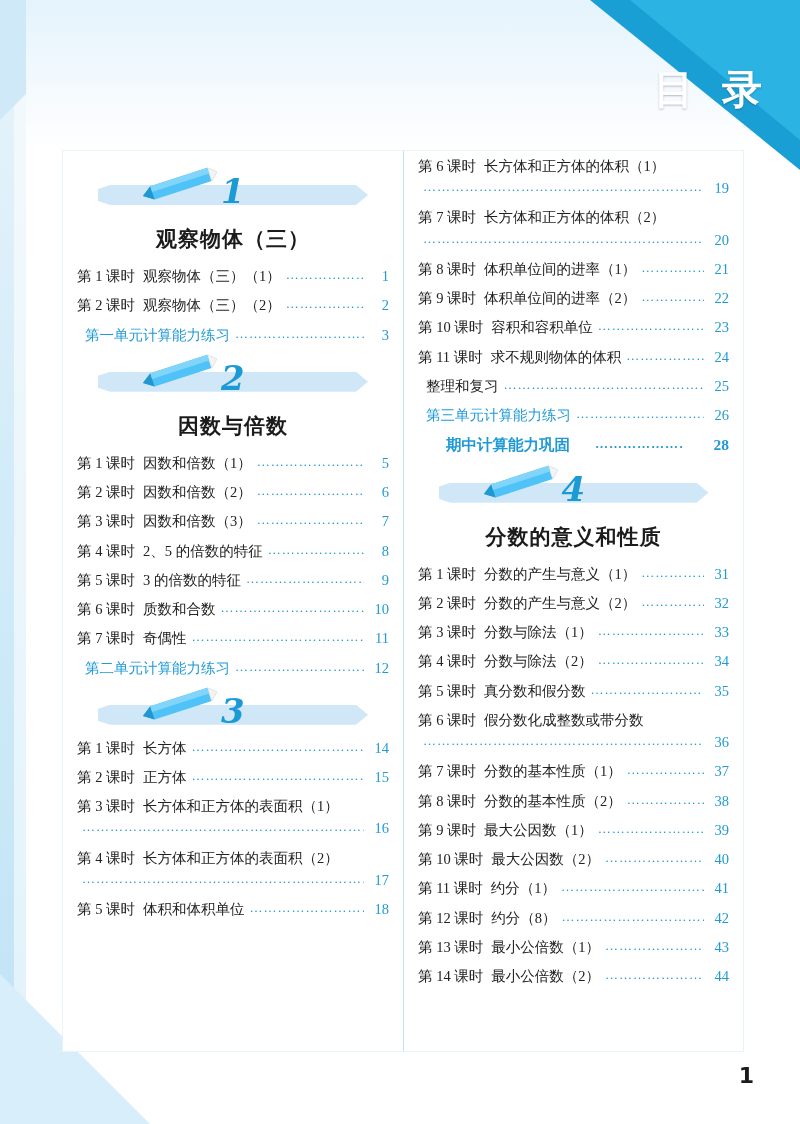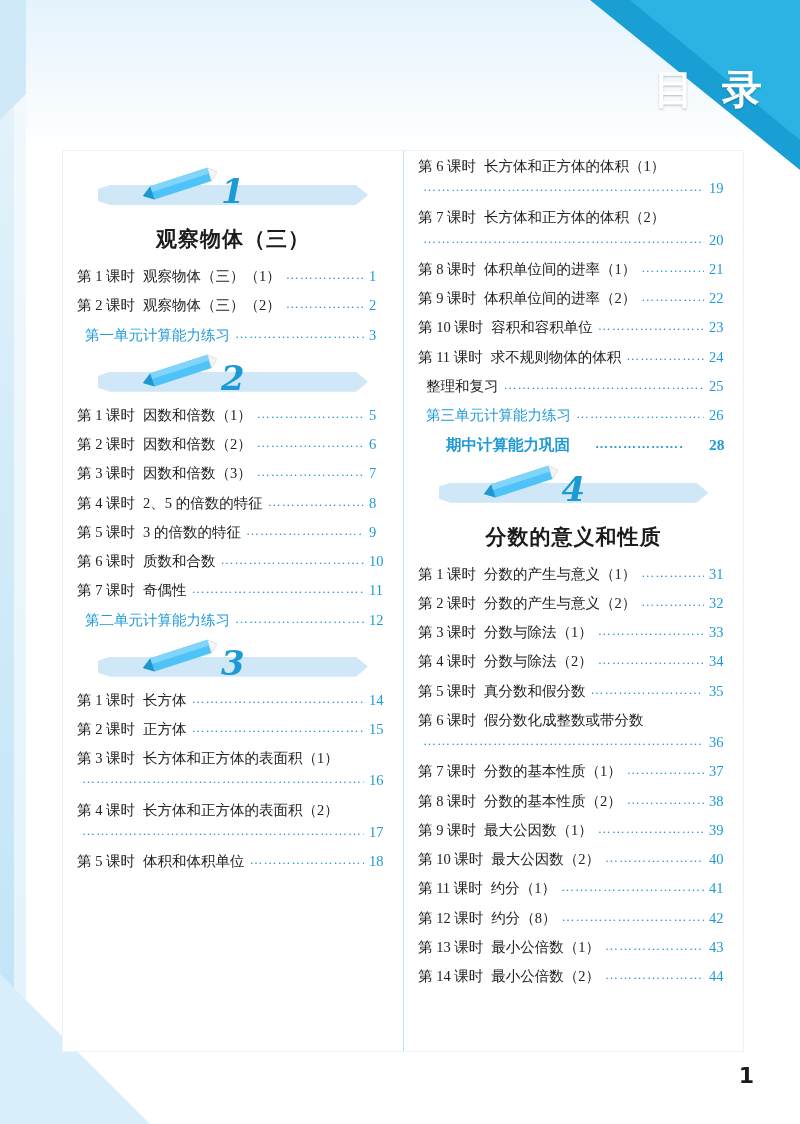--- a/index.html
+++ b/index.html
@@ -131,21 +131,21 @@
     color:#2196cf;
     font-size:13px;
     letter-spacing:1px;
     text-align:left;
     position:relative;
     top:-2px;
   }
   .entry .pg{
     flex:0 0 auto;
     color:#1f9ad6;
-    text-align:left;
+    text-align:right;
     min-width:20px;
   }
   .entry.wrap{display:block;}
   .entry.wrap .row1{display:flex;}
   .entry.wrap .row2{
     display:flex;align-items:baseline;
     margin-top:4px;
   }
   .entry.wrap .row2 .dots{flex:1 1 auto;}
   .entry.special{color:#1f9ad6;}
@@ -210,20 +210,21 @@
         <div class="unit">
           <div class="banner"></div>
           <div class="pencil"><svg width="78" height="18" viewBox="0 0 78 18">
               <polygon points="0,9 10,2 70,2 70,16 10,16" fill="#4fc3f7"></polygon>
               <polygon points="0,9 10,2 10,16" fill="#2196cf"></polygon>
               <polygon points="70,2 78,9 70,16" fill="#f4f4f4" stroke="#cfd8dc" stroke-width="0.6"></polygon>
               <polygon points="10,2 70,2 70,8 10,8" fill="#81d4fa"></polygon>
             </svg></div>
           <div class="unit-num">2</div>
         </div>
+        <div class="unit-title">因数与倍数</div>
         <div class="entry">
           <span class="lesson">第 1 课时</span>
           <span class="name">因数和倍数（1）</span>
           <span class="dots">…………………………………………………………………………</span>
           <span class="pg">5</span>
         </div>
         <div class="entry">
           <span class="lesson">第 2 课时</span>
           <span class="name">因数和倍数（2）</span>
           <span class="dots">…………………………………………………………………………</span>

